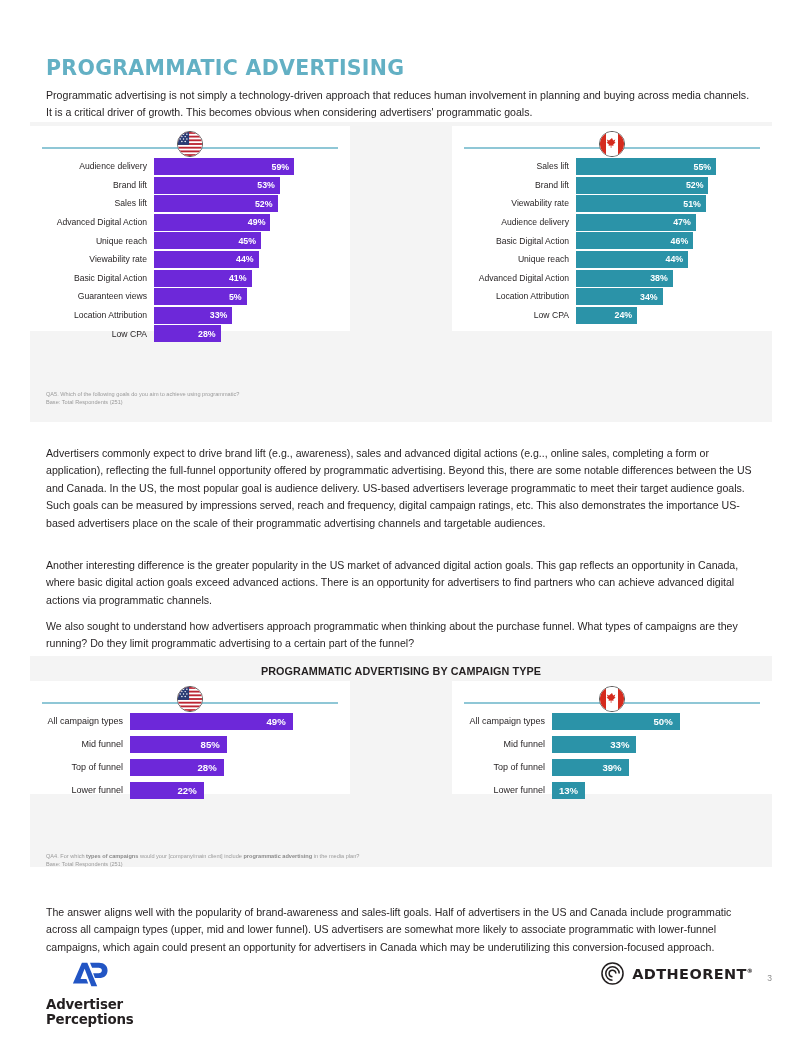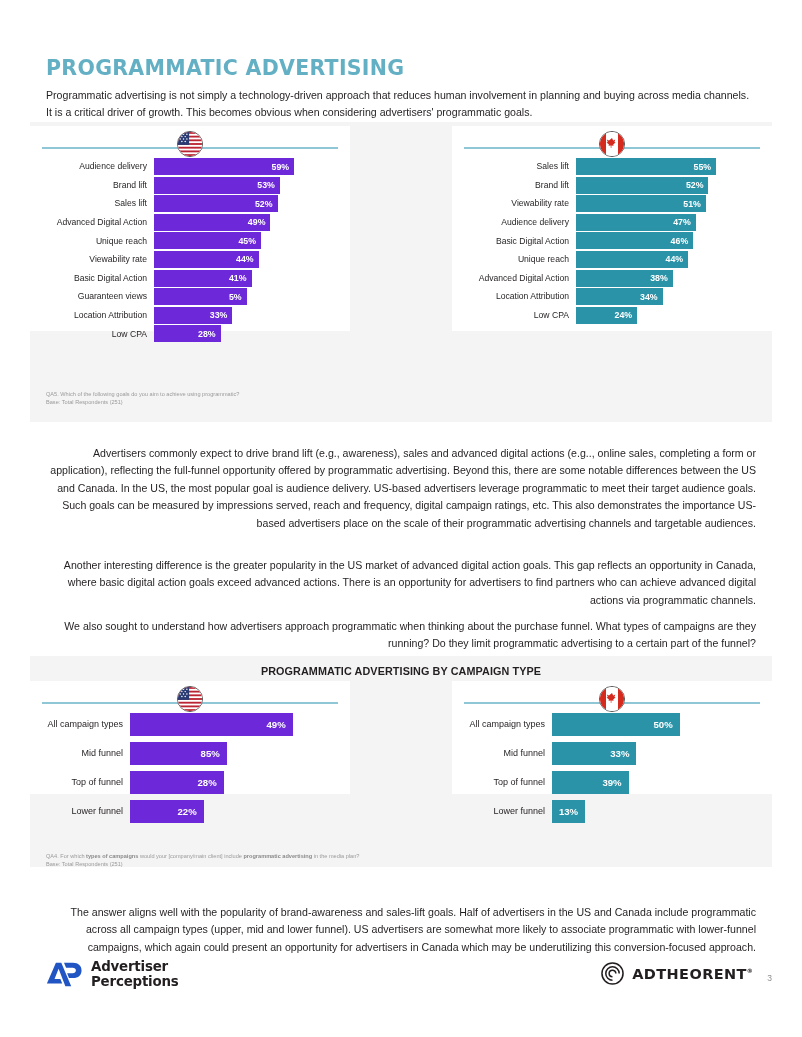--- a/index.html
+++ b/index.html
@@ -99,21 +99,21 @@
   
   .bars {
     padding: 4px 14px 4px 4px;
   }
   .bar-row {
     display: flex;
     align-items: center;
     height: 17px;
     margin-bottom: 1.6px;
   }
-  .bar-row-wide { height: 23px; margin-bottom: 6px; }
+  .bar-row-wide { height: 17px; margin-bottom: 6px; }
   .bar-label {
     width: 120px;
     text-align: right;
     font-size: 8.6px;
     color: #231f20;
     padding-right: 7px;
     white-space: nowrap;
     line-height: 1;
   }
   .bar-label-wide { width: 96px; font-size: 9px; }
@@ -148,34 +148,34 @@
   .fn-campaign { top: 852px; }
 
   
   .body-p {
     position: absolute;
     left: 46px;
     width: 710px;
     font-size: 10.6px;
     line-height: 17.5px;
     color: #231f20;
-    text-align: right;
   }
   .p1 { top: 434px; }
   .p2 { top: 546px; }
   .p3 { top: 607px; }
   .p4 { top: 893px; }
 
   
   .footer-left {
     position: absolute;
     left: 46px; top: 960px;
     display: flex;
     align-items: center;
     gap: 9px;
+    flex-direction: column;
   }
   .ap-logo { width: 36px; height: 29px; }
   .ap-text {
     font-size: 13.4px;
     font-weight: bold;
     line-height: 14.5px;
     color: #231f20;
     font-family: "DejaVu Sans", sans-serif;
     letter-spacing: -.2px;
   }

